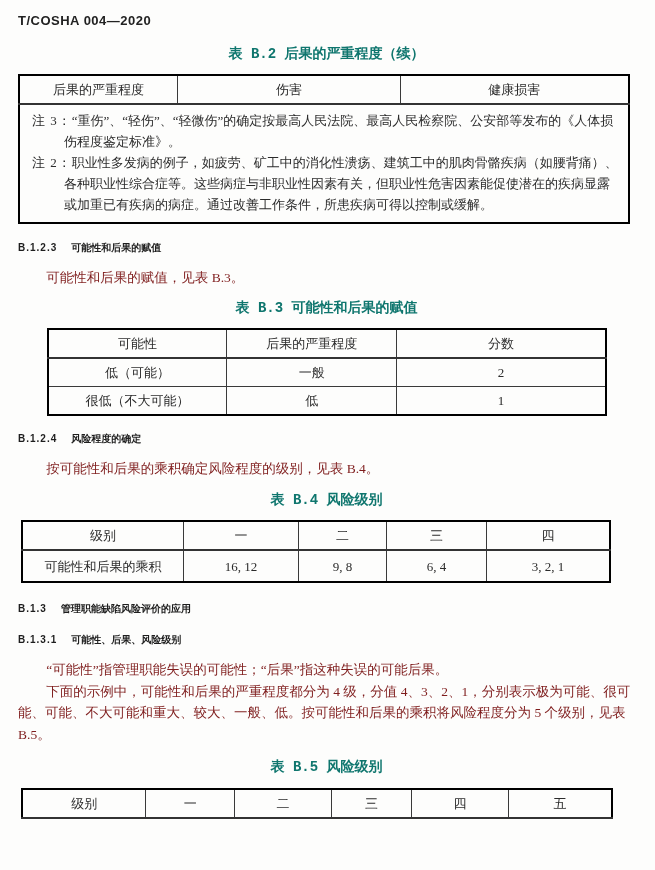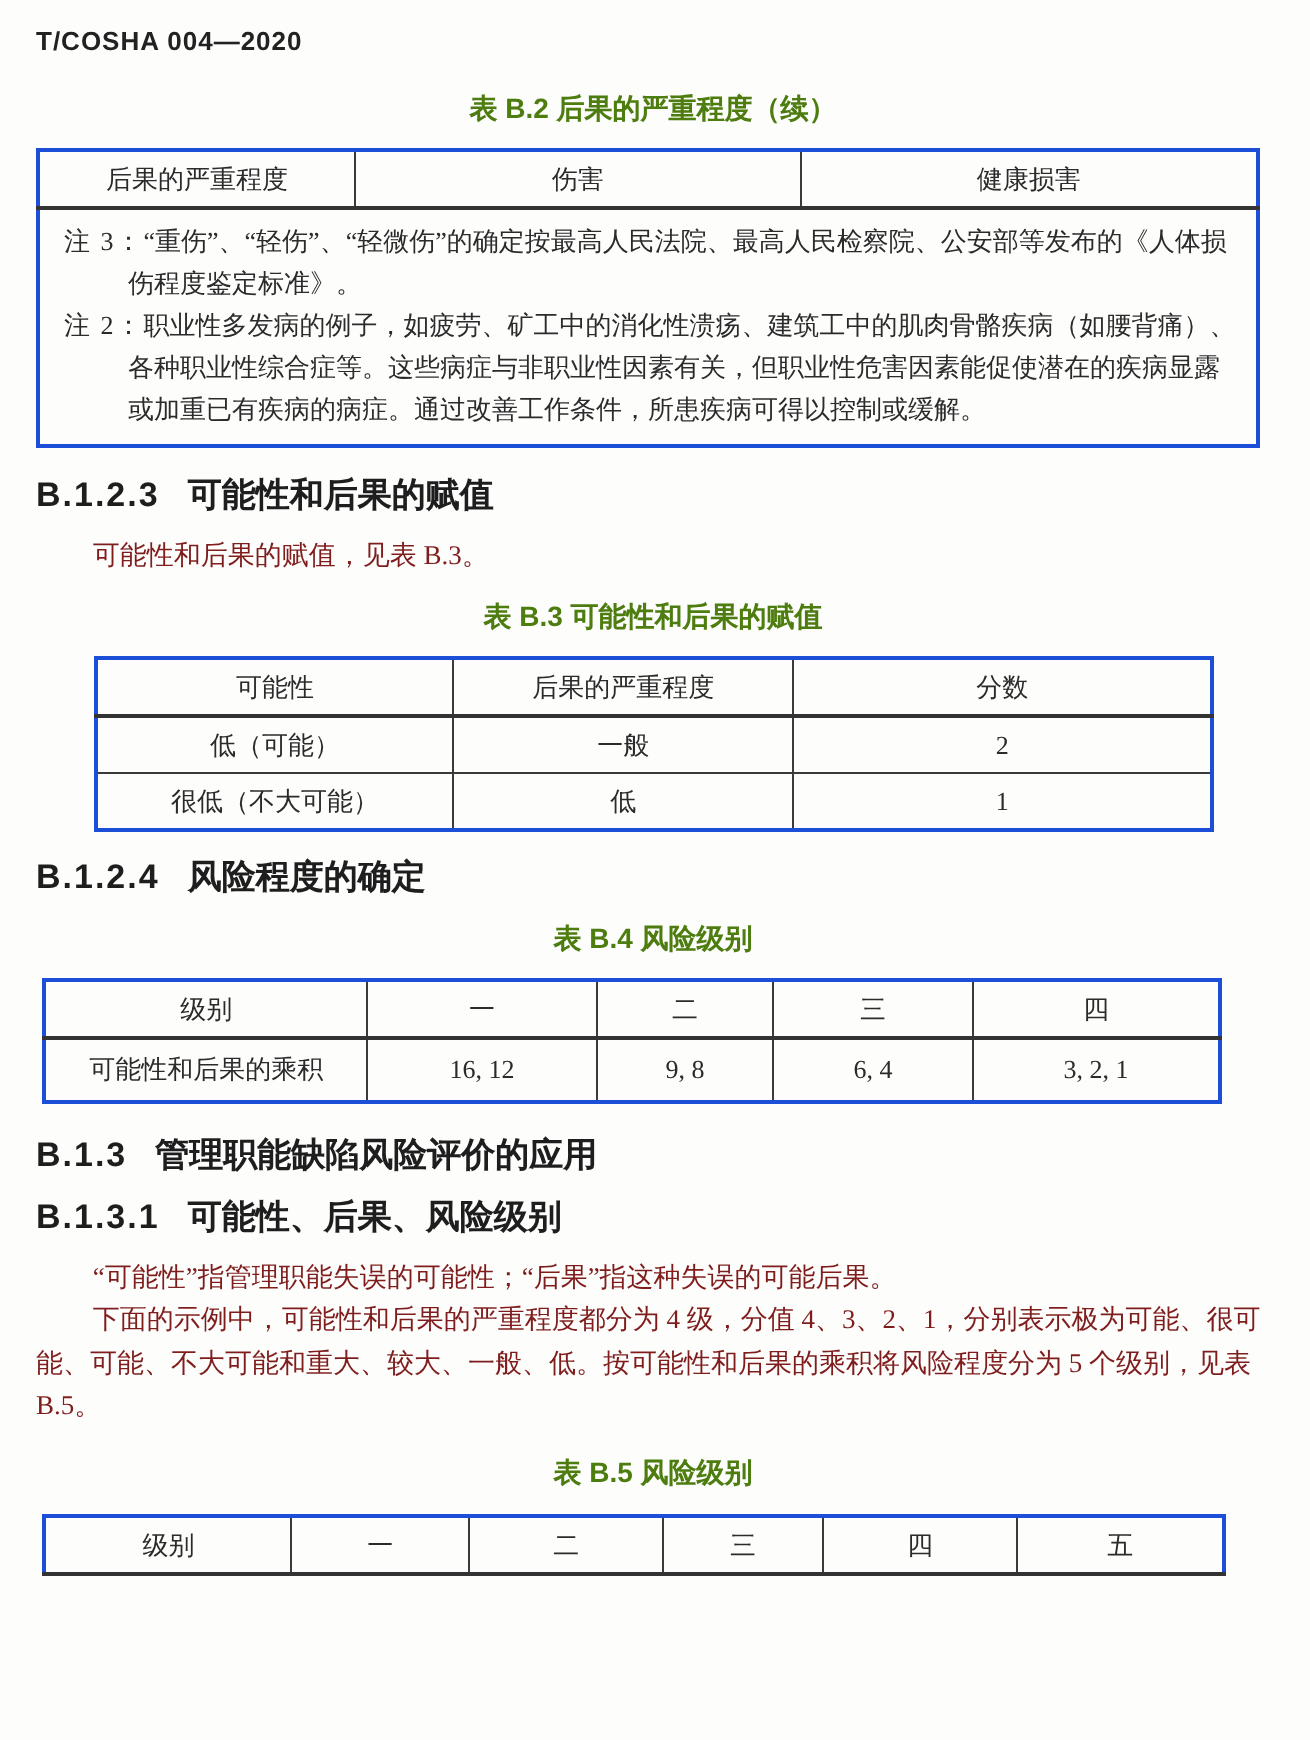--- a/index.html
+++ b/index.html
@@ -8,52 +8,52 @@
     font-family:"Liberation Serif","DejaVu Serif",serif;
     color:#2b2b2b;font-size:13.5px;line-height:21px;
     -webkit-font-smoothing:antialiased;
   }
   .page{padding:10px 20px 0 18px;box-sizing:border-box;width:655px;height:821px;}
   .doc-code{
     font-family:"Liberation Sans","DejaVu Sans",sans-serif;
     font-weight:700;font-size:13px;letter-spacing:.5px;color:#222;
   }
   .table-title{
-    text-align:center;font-family:Liberation Sans, sans-serif;
-    font-weight:700;font-size:14px;color:#4d7c0f;
+    text-align:center;font-family:Liberation Mono, monospace;
+    font-weight:700;font-size:14px;color:#0f766e;
   }
   .tt-b2{margin:13px 0 9px;}
   .tt-b3{margin:9px 0 9px;}
   .tt-b4{margin:11px 0 9px;}
   .tt-b5{margin:12px 0 10px;}
   table{
     border-collapse:collapse;width:100%;table-layout:fixed;
   }
   th,td{
     border:1px solid #3a3a3a;text-align:center;font-weight:normal;
     font-size:13px;padding:2px 4px;color:#2b2b2b;
   }
-  table.doc-table{border:2px solid #1d4ed8;}
+  table.doc-table{border:2px solid #000000;}
   tr.head-row th{height:23px;border-bottom:2px solid #333;}
   .t-b2{width:612px;}
   .t-b3{width:560px;margin-left:29px;}
   .t-b4{width:590px;margin-left:3px;}
   .t-b5{width:592px;margin-left:3px;}
   .t-b3 td{height:23px;}
   .t-b4 td,.t-b5 td{height:26px;}
   td.notes-cell{
     text-align:left;padding:5px 9px 7px 12px;border-top:none;
   }
   .note{
     padding-left:32px;text-indent:-32px;line-height:21px;font-size:13px;
   }
   .note .note-label{letter-spacing:1px;}
   .section-heading{
     font-family:"Liberation Sans","DejaVu Sans",sans-serif;
-    font-weight:700;font-size:17px;color:#1e1e1e;line-height:18px;
+    font-weight:700;font-size:10px;color:#1e1e1e;line-height:18px;
   }
   .sh-b123{margin:15px 0 0;}
   .sh-b124{margin:14px 0 0;}
   .sh-b13{margin:17px 0 0;}
   .sh-b131{margin:13px 0 0;}
   .section-heading .sec-num{margin-right:14px;letter-spacing:1px;}
   .para{
     text-indent:2.1em;margin:10px 0 0;line-height:21.5px;color:#7f1d1d;
   }
   .para-tight{margin-top:9px;}
@@ -115,20 +115,21 @@
       <td>很低（不大可能）</td>
       <td>低</td>
       <td>1</td>
     </tr>
   </tbody>
     </table>
 
   <div class="section-heading sh-b124">
     <span class="sec-num">B.1.2.4</span><span>风险程度的确定</span>
   </div>
+  <p class="para">按可能性和后果的乘积确定风险程度的级别，见表 B.4。</p>
 
   <div class="table-title tt-b4">表 B.4  风险级别</div>
   <table class="doc-table t-b4">
     <colgroup>
         <col style="width:27.5%">
         <col style="width:19.5%">
         <col style="width:15%">
         <col style="width:17%">
         <col style="width:21%">
       </colgroup>

